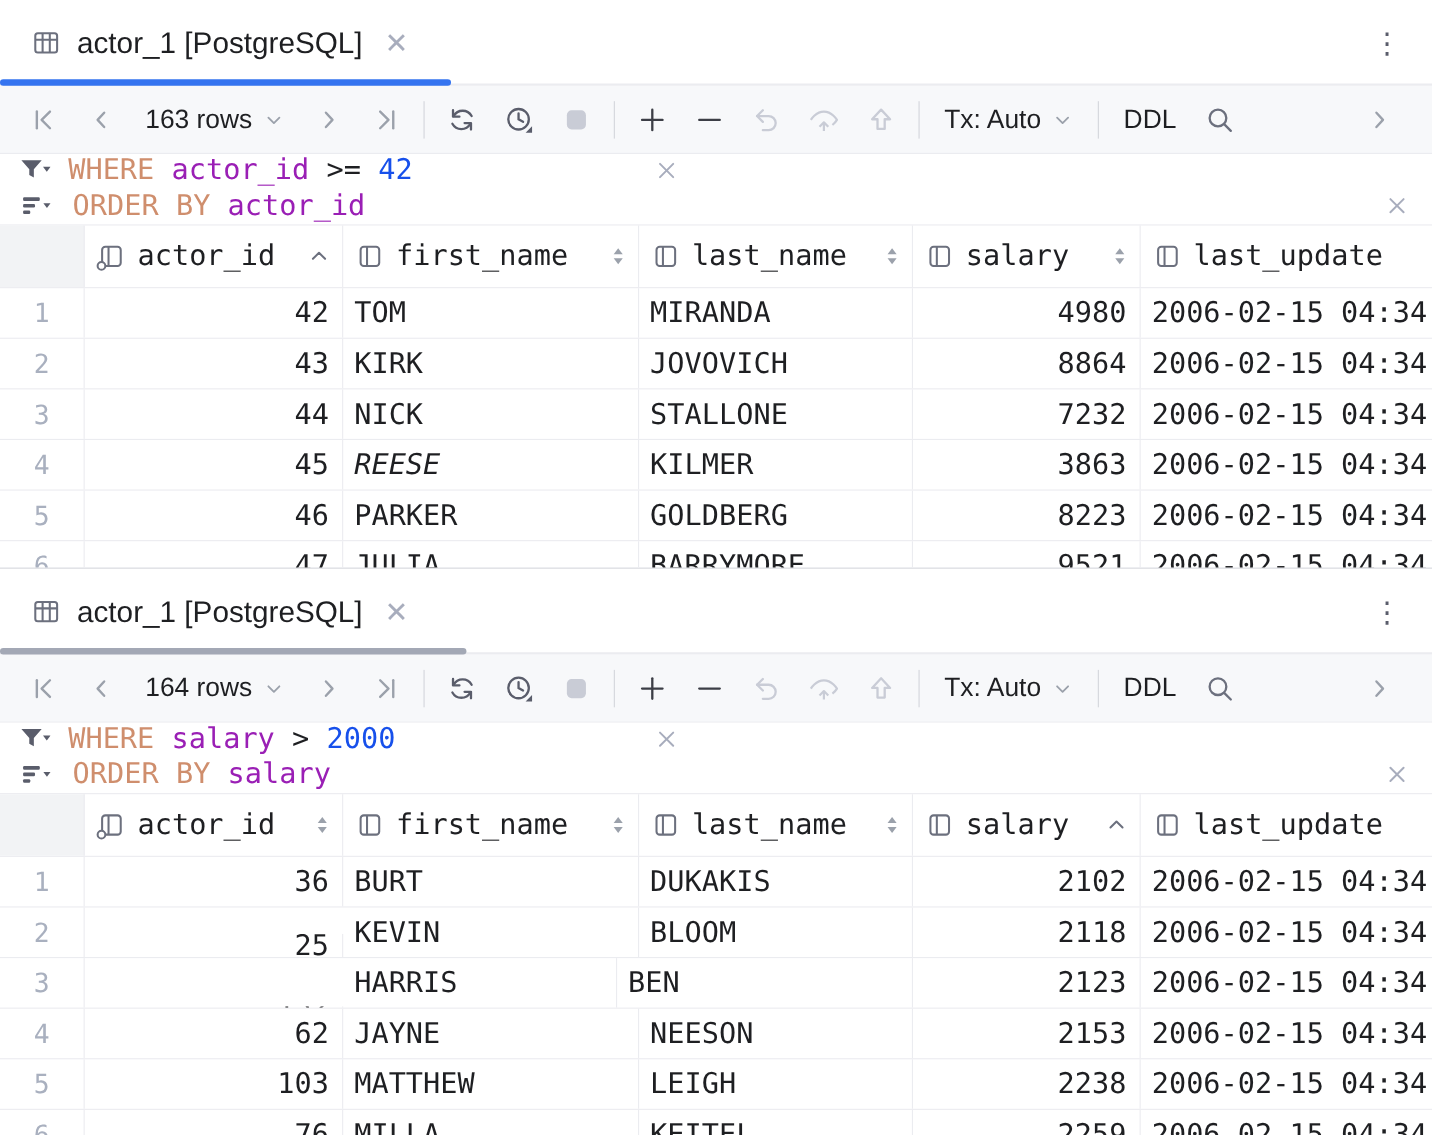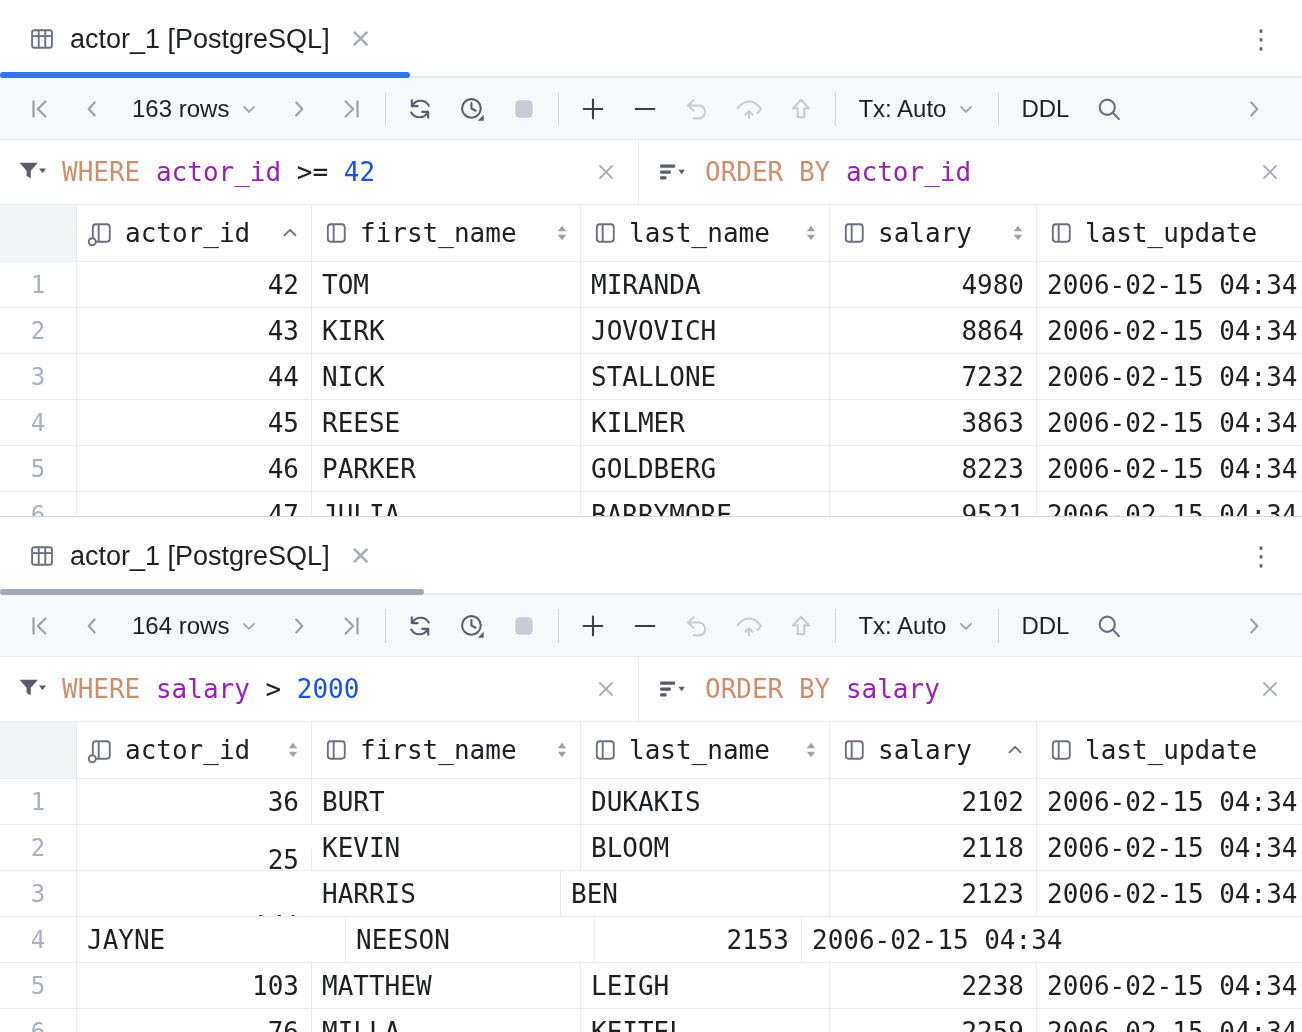--- a/index.html
+++ b/index.html
@@ -25,21 +25,21 @@
   .tbtn { width:52px; height:44px; display:flex; align-items:center; justify-content:center; flex:none; }
   .tsep { width:1px; height:34px; background:#d3d5db; margin:0 8px; flex:none; }
   .tlabel { display:flex; align-items:center; gap:10px; font-size:24px; color:#1e1f22;
             padding:0 14px; white-space:nowrap; }
   .spacer { flex:1; }
   svg { display:block; }
 
   
   .filter-row { height:65px; background:#fff; border-bottom:1px solid #ebecf0;
                 display:flex; align-items:stretch;
-                font-family:"DejaVu Sans Mono", monospace; font-size:26px; }
+                font-family:"DejaVu Sans Mono", monospace; font-size:26px;flex-direction:column; }
   .fsection { display:flex; align-items:center; }
   .fsection.where { width:638px; flex:none; padding-left:16px; }
   .fsection.order { flex:1; padding-left:18px; }
   .fdivider { width:1px; background:#ebecf0; }
   .ficon { margin-right:16px; flex:none; }
   .tok { white-space:pre; }
   .kw   { color:#cf8e6d; }
   .fld  { color:#9a1fb5; }
   .op   { color:#1e1f22; }
   .num  { color:#1750eb; }
@@ -317,21 +317,21 @@
         <div class="gutter-cell">3</div>
         <div class="cell right" style="width: 235px;">44</div>
         <div class="cell left" style="width: 269px;">NICK</div>
         <div class="cell left" style="width: 249px;">STALLONE</div>
         <div class="cell right" style="width: 207px;">7232</div>
         <div class="cell left" style="width: 266px;">2006-02-15 04:34:3</div>
       </div>
       <div class="trow">
         <div class="gutter-cell">4</div>
         <div class="cell right" style="width: 235px;">45</div>
-        <div class="cell left" style="width: 269px;">REESE</div>
+        <div class="cell left" style="width: 269px; font-style: italic;">REESE</div>
         <div class="cell left" style="width: 249px;">KILMER</div>
         <div class="cell right" style="width: 207px;">3863</div>
         <div class="cell left" style="width: 266px;">2006-02-15 04:34:3</div>
       </div>
       <div class="trow">
         <div class="gutter-cell">5</div>
         <div class="cell right" style="width: 235px;">46</div>
         <div class="cell left" style="width: 269px;">PARKER</div>
         <div class="cell left" style="width: 249px;">GOLDBERG</div>
         <div class="cell right" style="width: 207px;">8223</div>
@@ -597,20 +597,21 @@
       <div class="trow">
         <div class="gutter-cell">3</div>
         <div class="cell right" style="width: 235px; margin-top: 44px;">152</div>
         <div class="cell left" style="width: 249px;">HARRIS</div>
         <div class="cell left" style="width: 269px;">BEN</div>
         <div class="cell right" style="width: 207px;">2123</div>
         <div class="cell left" style="width: 266px;">2006-02-15 04:34:3</div>
       </div>
       <div class="trow">
         <div class="gutter-cell">4</div>
+        <div class="cell right" style="width: 235px;">62</div>
         <div class="cell left" style="width: 269px;">JAYNE</div>
         <div class="cell left" style="width: 249px;">NEESON</div>
         <div class="cell right" style="width: 207px;">2153</div>
         <div class="cell left" style="width: 266px;">2006-02-15 04:34:3</div>
       </div>
       <div class="trow">
         <div class="gutter-cell">5</div>
         <div class="cell right" style="width: 235px;">103</div>
         <div class="cell left" style="width: 269px;">MATTHEW</div>
         <div class="cell left" style="width: 249px;">LEIGH</div>

